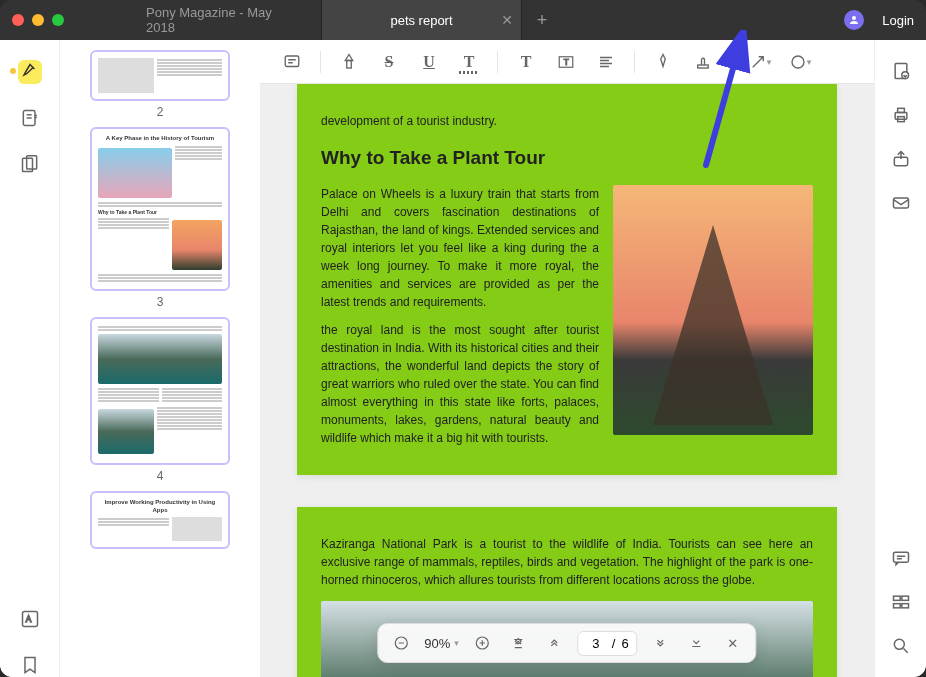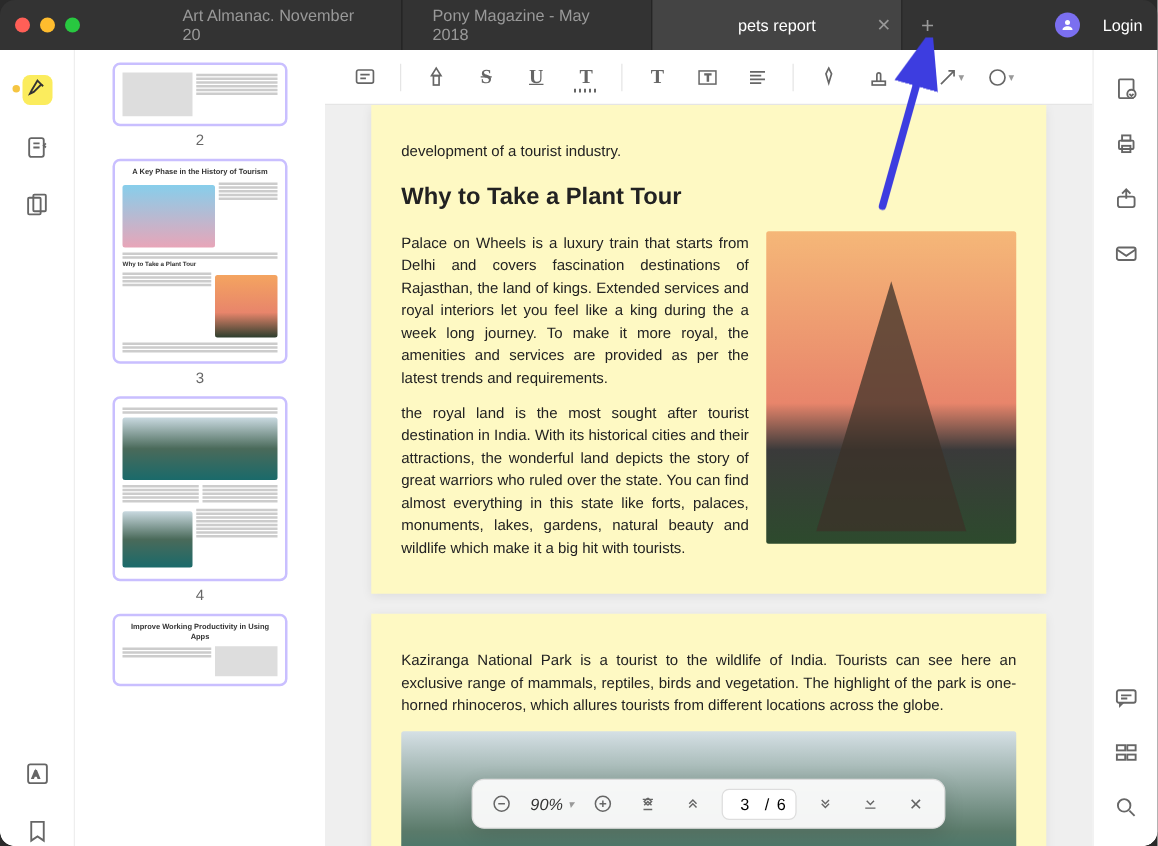--- a/index.html
+++ b/index.html
@@ -28,52 +28,49 @@
 .thumb .timg.eiffel{background:linear-gradient(180deg,#f4a460 0%,#e8856b 60%,#2d3e2d 100%);height:50px;}
 .thumb .timg.lake{background:linear-gradient(180deg,#c9d9e0 0%,#4a6a5a 50%,#1a6a6a 100%);height:50px;}
 .thumb .th-title{font-weight:bold;font-size:6px;text-align:center;margin-bottom:2px;}
 .thumb .tline{height:2px;background:#ccc;margin:1px 0;}
 .pnum{font-size:12px;color:#666;}
 .main { flex:1; background:#efefef; overflow:hidden; position:relative; display:flex; flex-direction:column; }
 .toolbar { height:44px; background:#fff; border-bottom:1px solid #e5e5e5; display:flex; align-items:center; padding:0 16px; gap:8px; }
 .tbtn { width:32px; height:32px; display:flex; align-items:center; justify-content:center; color:#666; cursor:pointer; border-radius:4px; font-size:16px; }
 .tsep { width:1px; height:22px; background:#e5e5e5; margin:0 4px; }
 .doc-area{flex:1;overflow:auto;padding:0 16px 60px;}
-.page { background:#fef9c3; margin:0 auto 16px; width:540px; padding:18px 24px; box-shadow:0 2px 8px rgba(0,0,0,0.08); font-size:12px; line-height:1.5; color:#222; }
+.page { background:#84cc16; margin:0 auto 32px; width:540px; padding:18px 24px; box-shadow:0 2px 8px rgba(0,0,0,0.08); font-size:12px; line-height:1.5; color:#222; }
 .page h2{font-size:19px;margin:14px 0 12px;font-weight:700;}
 .page p{margin:10px 0;text-align:justify;}
 .page .float-img{float:right;width:200px;height:250px;margin:0 0 8px 14px;background:linear-gradient(180deg,#f5b778 0%,#e8856b 55%,#3a3a3a 70%,#2d4a2d 100%);position:relative;border-radius:2px;}
 .page .float-img::after{content:"";position:absolute;left:50%;bottom:10px;transform:translateX(-50%);width:0;height:0;border-left:60px solid transparent;border-right:60px solid transparent;border-bottom:200px solid rgba(60,50,40,0.75);}
 .page2 .wide-img{width:100%;height:200px;background:linear-gradient(180deg,#d5e0e5 0%,#5a7a6a 40%,#156a6a 75%,#4a6a5a 100%);margin-top:12px;border-radius:2px;}
 .rightbar { width:52px; background:#fff; border-left:1px solid #eee; display:flex; flex-direction:column; align-items:center; padding:20px 0; gap:22px; }
 .rightbar .spacer{flex:1;}
 .rightbar .icn{width:22px;height:22px;color:#666;cursor:pointer;display:flex;align-items:center;justify-content:center;}
 .pager{position:absolute;bottom:14px;left:50%;transform:translateX(-50%);background:rgba(250,250,250,0.96);border:1px solid #ddd;border-radius:10px;height:40px;display:flex;align-items:center;padding:0 10px;gap:10px;box-shadow:0 4px 16px rgba(0,0,0,0.12);}
 .pbtn{width:26px;height:26px;display:flex;align-items:center;justify-content:center;color:#666;cursor:pointer;font-size:13px;border-radius:4px;}
-.zoom{font-size:13px;color:#333;display:flex;align-items:center;gap:4px;font-style:italic;}
+.zoom{font-size:13px;color:#333;display:flex;align-items:center;gap:4px;}
 .pagefield{background:#fff;border:1px solid #ddd;border-radius:6px;padding:4px 8px;font-size:13px;display:flex;gap:6px;align-items:center;}
 .pagefield input{width:20px;border:none;text-align:center;font-size:13px;outline:none;}
 .arrow-annot{position:absolute;top:30px;right:170px;pointer-events:none;}
 svg{display:block;}
 .thumbs::-webkit-scrollbar{width:6px}.thumbs::-webkit-scrollbar-thumb{background:#ccc;border-radius:3px}
 </style>
 </head>
 <body>
 
 <div class="titlebar">
   <div class="traffic">
     <div class="dot red"></div>
     <div class="dot yellow"></div>
     <div class="dot green"></div>
   </div>
   <div class="tabs">
     <div class="tab">
-        <span>Art Almanac. November 20</span>
-      </div>
-    <div class="tab">
         <span>Pony Magazine - May 2018</span>
       </div>
     <div class="tab active">
       <span>pets report</span>
       <span class="tab-close">✕</span>
     </div>
     <div class="newtab">+</div>
   </div>
   <div class="login">
     <div class="avatar">

